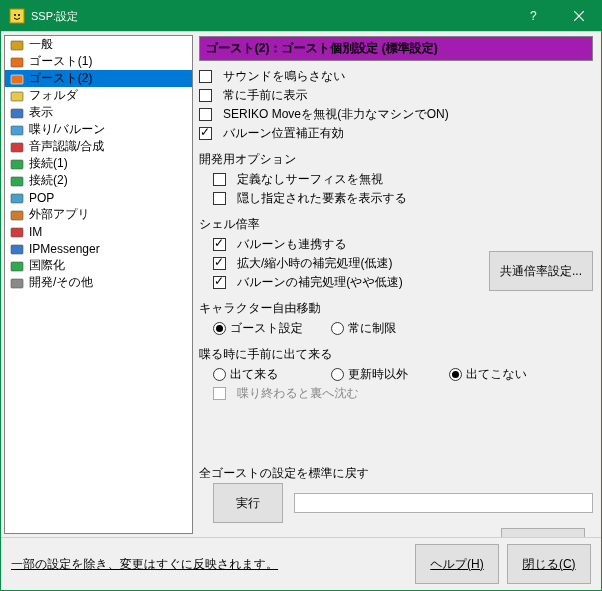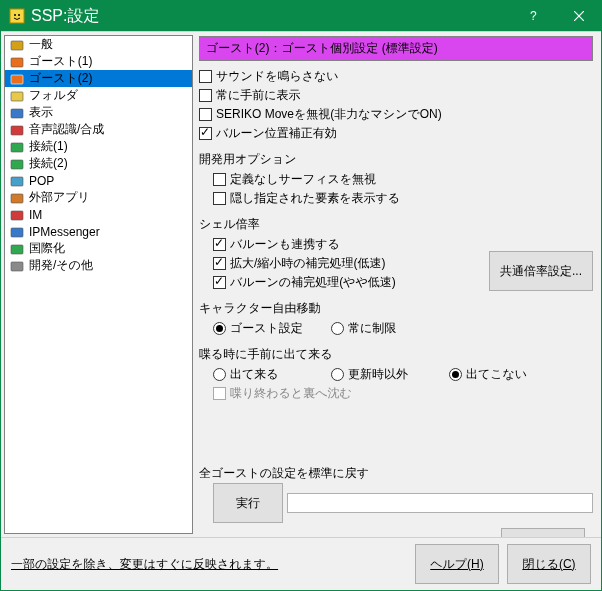--- a/index.html
+++ b/index.html
@@ -1,29 +1,29 @@
 <!DOCTYPE html>
 <html><head>
 <meta charset="utf-8">
 <style>
   * { box-sizing: border-box; font-family: "Meiryo UI", "MS UI Gothic", sans-serif; font-size: 12px; }
   body { margin: 0; background: #fff; }
   .window { width: 602px; height: 591px; border: 1px solid #0a8a4a; display: flex; flex-direction: column; background:#f0f0f0; }
   .titlebar { height: 30px; background: #0a8a4a; color: #fff; display: flex; align-items: center; padding: 0 0 0 8px; }
   .titlebar .ticon { width:16px; height:16px; margin-right:6px; }
-  .titlebar .title { flex: 1; font-size: 16px; }
+  .titlebar .title { flex: 1; font-size: 11px; }
   .titlebar .btn { width: 45px; height: 30px; display:flex; align-items:center; justify-content:center; color:#fff; }
   .main { flex:1; display:flex; background:#f0f0f0; border-top:1px solid #d0d0d0; min-height:0; }
   .sidebar { width: 189px; background:#fff; border:1px solid #828282; margin:3px 0 3px 3px; overflow:auto; }
   .side-item { display:flex; align-items:center; height:17px; padding:0 4px; gap:4px; white-space:nowrap;text-align:right; }
   .side-item.selected { background:#0078d7; color:#000000; }
   .side-ico { width:16px; height:16px; flex:0 0 16px; display:flex; align-items:center; justify-content:center; }
   .content { flex:1; padding:4px 8px 4px 6px; overflow:auto; }
-  .header { background:#d946ef; border:1px solid #828282; padding:3px 6px; font-weight:normal; margin-bottom:6px; }
-  .row { display:flex; align-items:center; margin:1px 0; min-height:18px; gap:4px; }
+  .header { background:#a21caf; border:1px solid #828282; padding:3px 6px; font-weight:bold; margin-bottom:6px; }
+  .row { display:flex; align-items:center; margin:1px 0; min-height:18px; gap:11px; }
   .section-label { margin-top:8px; margin-bottom:2px; }
   .indent { padding-left:14px; }
   .group-rel { position:relative; }
   .winbtn { background:#e1e1e1; border:1px solid #adadad; padding:12px 10px; min-width:70px; height:40px; display:inline-flex; align-items:center; justify-content:center; }
   .footer { border-top:1px solid #d0d0d0; padding:6px 10px; display:flex; align-items:center; gap:8px;text-decoration:underline; }
   .footer .note { flex:1; }
   .radio-row { display:flex; gap:0; }
   .radio-cell { display:flex; align-items:center; width:118px; gap:4px; }
   .chk, .rdo { width:13px; height:13px; margin:0; }
   .chk { appearance:none; border:1px solid #333; background:#fff; position:relative; }
@@ -101,20 +101,28 @@
           <span class="side-ico">
             <svg width="14" height="14" viewBox="0 0 14 14">
               <rect x="1" y="3" width="12" height="9" rx="1" fill="#3a78c9" stroke="#555" stroke-width="0.6"></rect>
             </svg>
           </span>
           <span>表示</span>
         </div>
         <div class="side-item">
           <span class="side-ico">
             <svg width="14" height="14" viewBox="0 0 14 14">
+              <rect x="1" y="3" width="12" height="9" rx="1" fill="#49a0d8" stroke="#555" stroke-width="0.6"></rect>
+            </svg>
+          </span>
+          <span>喋り/バルーン</span>
+        </div>
+        <div class="side-item">
+          <span class="side-ico">
+            <svg width="14" height="14" viewBox="0 0 14 14">
               <rect x="1" y="3" width="12" height="9" rx="1" fill="#d23b3b" stroke="#555" stroke-width="0.6"></rect>
             </svg>
           </span>
           <span>音声認識/合成</span>
         </div>
         <div class="side-item">
           <span class="side-ico">
             <svg width="14" height="14" viewBox="0 0 14 14">
               <rect x="1" y="3" width="12" height="9" rx="1" fill="#2fa84f" stroke="#555" stroke-width="0.6"></rect>
             </svg>

